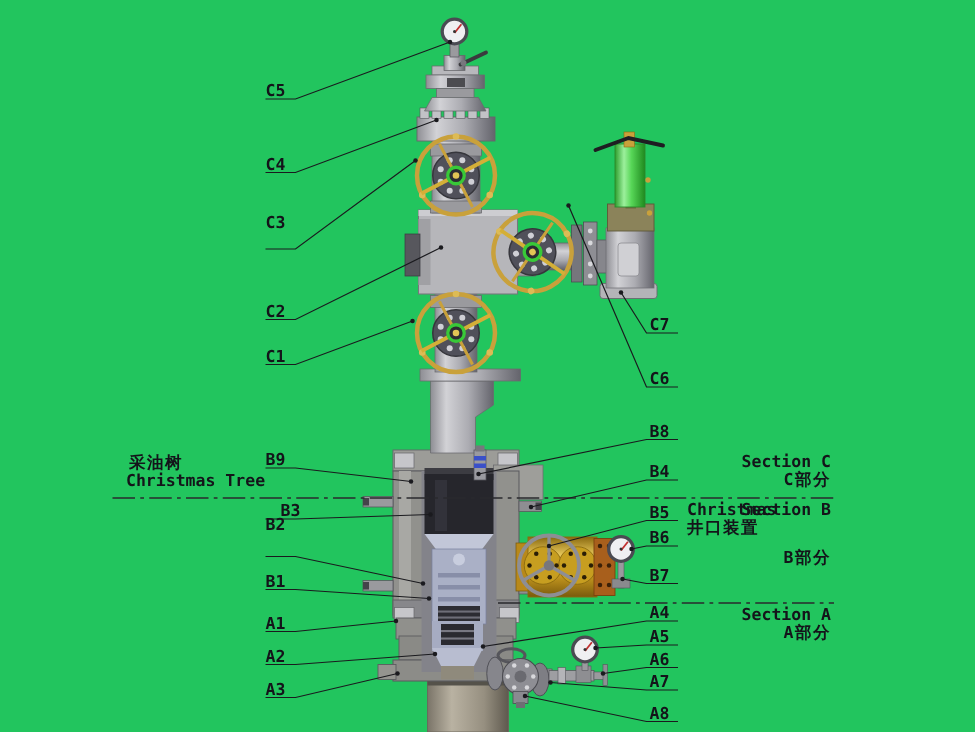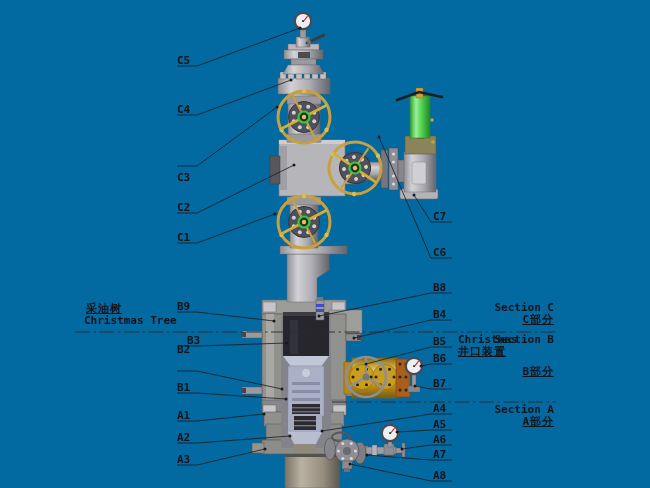--- a/index.html
+++ b/index.html
@@ -1,22 +1,22 @@
 <!DOCTYPE html>
 <html><head>
 <meta charset="utf-8">
 <style>
   html,body{margin:0;padding:0;background:#fff;}
-  .stage{position:relative;width:650px;height:488px;background:#0369a1;overflow:hidden;
+  .stage{position:relative;width:650px;height:488px;background:#22c55e;overflow:hidden;
          font-family:"DejaVu Sans Mono","Liberation Mono",monospace;}
   .stage svg{position:absolute;left:0;top:0;}
   .lbl{position:absolute;font-weight:bold;font-size:11px;line-height:1;
        color:#14141a;white-space:nowrap;}
   .ra{text-align:center;}
-  .cjk{letter-spacing:1px;text-decoration:underline;}
+  .cjk{letter-spacing:1px;}
 </style>
 </head>
 <body>
 
 <div class="stage">
 
 <svg width="650" height="488" viewBox="0 0 650 488">
   <defs>
     <linearGradient id="cylV" x1="0" y1="0" x2="1" y2="0">
       <stop offset="0" stop-color="#8E8E94"></stop>
@@ -351,21 +351,21 @@
         <circle cx="322" cy="431" r="1.5"></circle>
         <circle cx="397" cy="432" r="1.5"></circle>
     <circle cx="402" cy="449" r="1.5"></circle>
         <circle cx="367" cy="455" r="1.5"></circle>
         <circle cx="350" cy="464" r="1.5"></circle>
   </g>
 </svg>
 
 <div class="lbl" style="left:177px;top:55px">C5</div>
 <div class="lbl" style="left:177px;top:104px">C4</div>
-<div class="lbl" style="left:177px;top:172px">C3</div>
+<div class="lbl" style="left:177px;top:143px">C3</div>
 <div class="lbl" style="left:177px;top:202px">C2</div>
 <div class="lbl" style="left:177px;top:232px">C1</div>
 <div class="lbl" style="left:177px;top:301px">B9</div>
 <div class="lbl" style="left:187px;top:335px">B3</div>
 <div class="lbl" style="left:177px;top:344px">B2</div>
 <div class="lbl" style="left:177px;top:382px">B1</div>
 <div class="lbl" style="left:177px;top:410px">A1</div>
 <div class="lbl" style="left:177px;top:432px">A2</div>
 <div class="lbl" style="left:177px;top:454px">A3</div>
 

